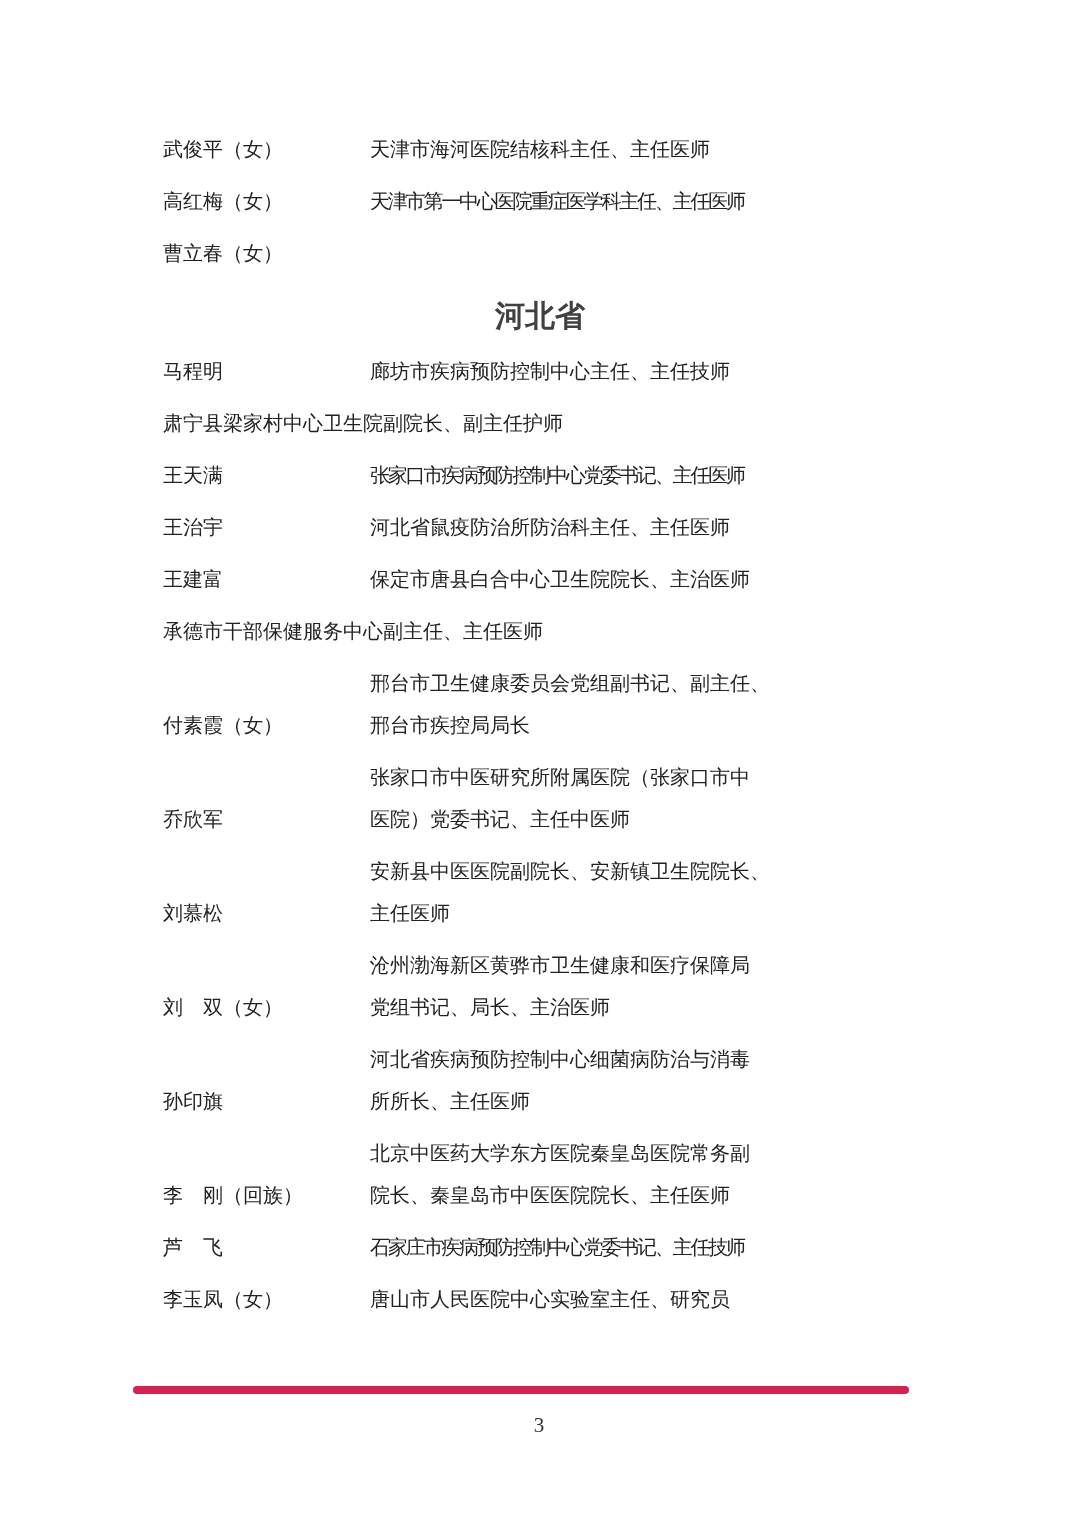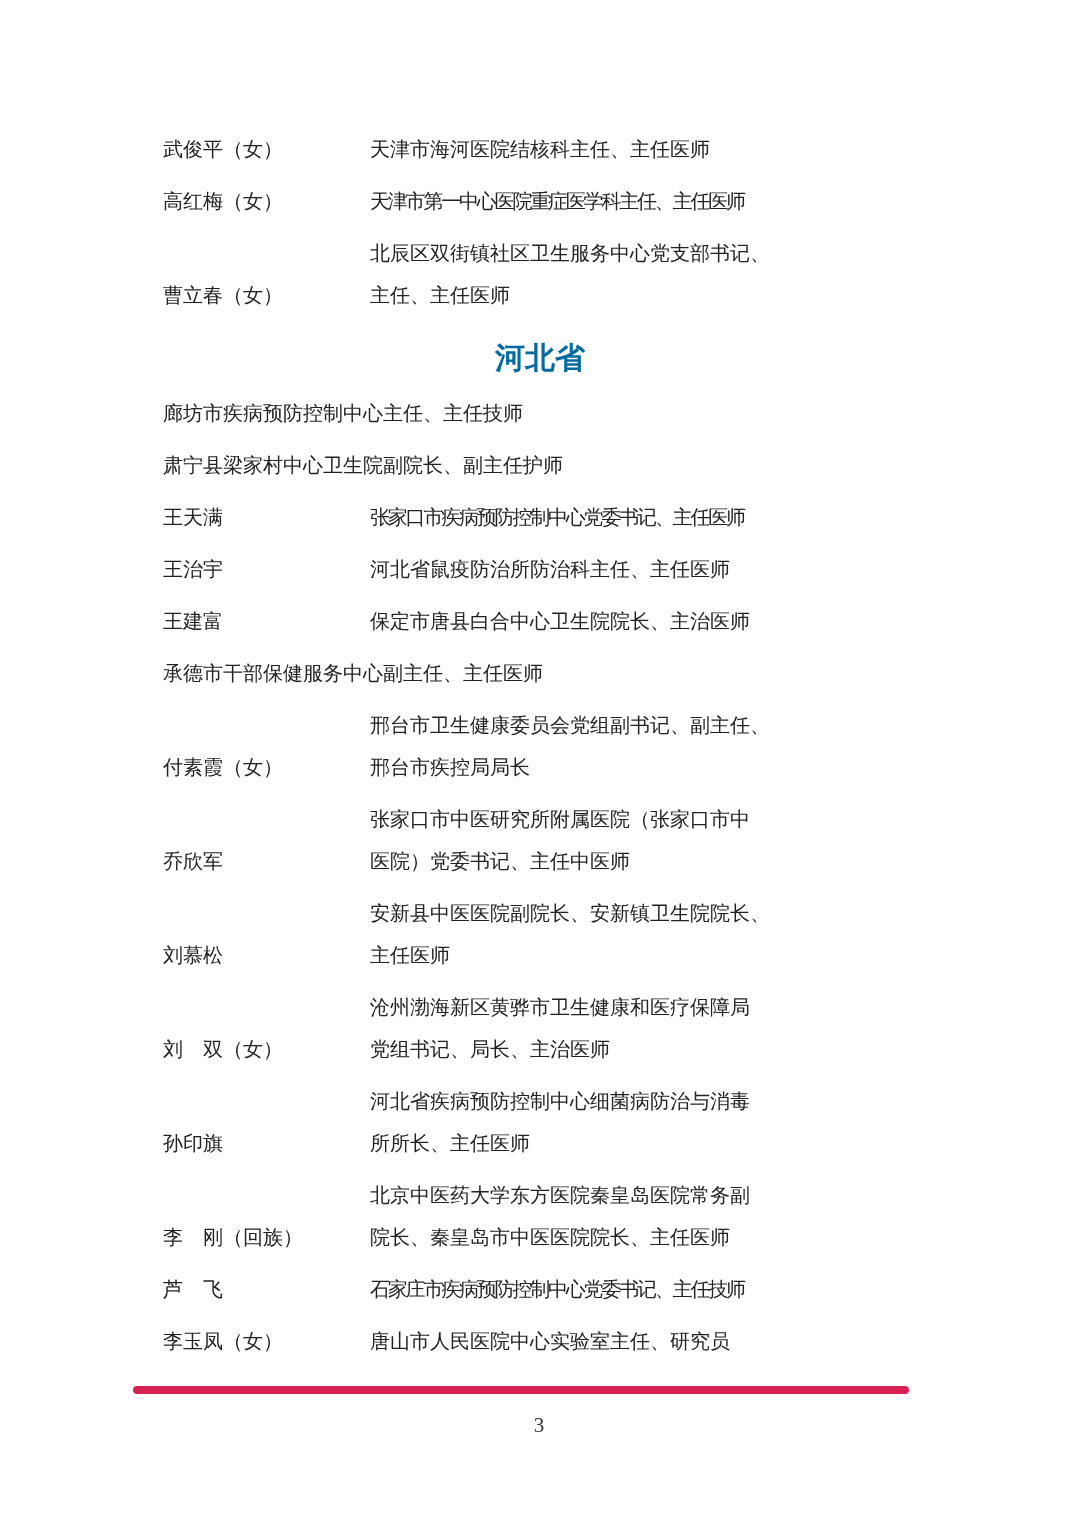--- a/index.html
+++ b/index.html
@@ -43,21 +43,21 @@
     letter-spacing: -2.2px;
   }
   .section-header {
     font-family: "Liberation Sans", "DejaVu Sans", sans-serif;
     font-weight: bold;
     font-size: 30px;
     line-height: 44px;
     text-align: center;
     width: 754px; 
     margin: 20px 0 12px 0;
-    color: #0369a1;
+    color: #404040;
   }
   .accent-underline {
     position: absolute;
     left: 133px;
     top: 1386px;
     width: 776px;
     height: 8px;
     border-radius: 4px;
     background: #d7214e;
   }
@@ -82,27 +82,26 @@
     <div class="entry">
       <div class="name">武俊平（女）</div>
       <div class="position">天津市海河医院结核科主任、主任医师</div>
     </div>
     <div class="entry condensed">
       <div class="name">高红梅（女）</div>
       <div class="position">天津市第一中心医院重症医学科主任、主任医师</div>
     </div>
     <div class="entry">
       <div class="name">曹立春（女）</div>
-      <div class="position">北辰区双街镇社区卫生服务中心党支部书记、
-主任、主任医师</div>
     </div>
 
     <div class="section-header">河北省</div>
 
     <div class="entry">
+      <div class="name">马程明</div>
       <div class="position">廊坊市疾病预防控制中心主任、主任技师</div>
     </div>
     <div class="entry">
       <div class="position">肃宁县梁家村中心卫生院副院长、副主任护师</div>
     </div>
     <div class="entry condensed">
       <div class="name">王天满</div>
       <div class="position">张家口市疾病预防控制中心党委书记、主任医师</div>
     </div>
     <div class="entry">

